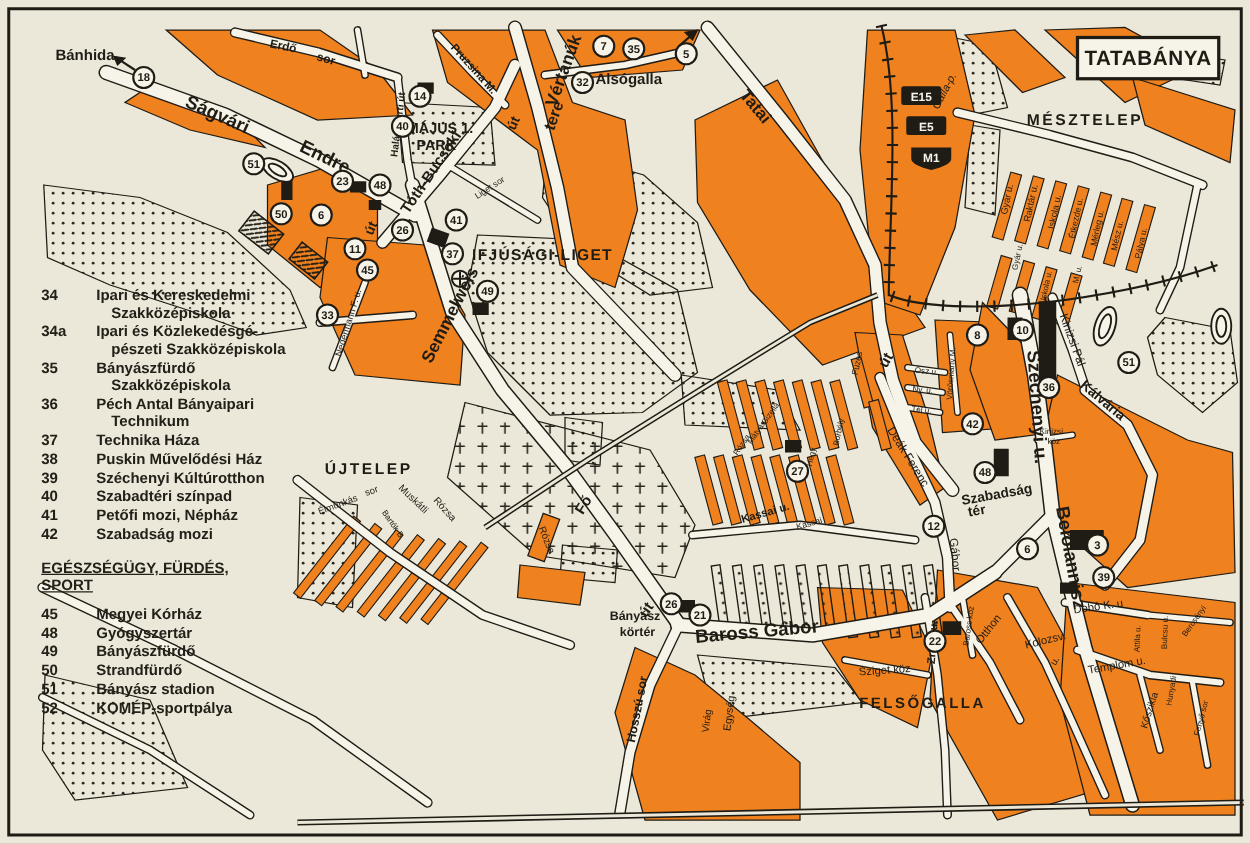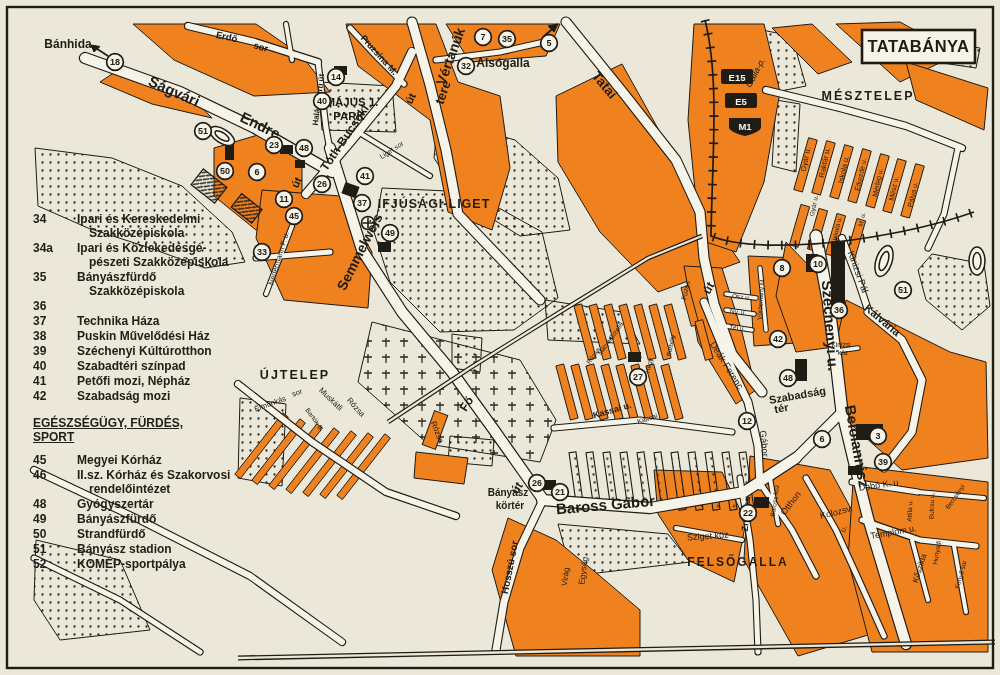--- a/index.html
+++ b/index.html
@@ -2,21 +2,21 @@
 <html><head>
 <meta charset="utf-8">
 <style>
   html,body{margin:0;padding:0;background:#b9b4a5;}
   .stage{position:relative;width:1000px;height:675px;background:#ece8d9;overflow:hidden;
          font-family:"Liberation Sans",sans-serif;}
   .stage svg{position:absolute;left:0;top:0;}
   svg text{fill:#1f1c15;}
   svg text.b{font-weight:bold;}
   svg text.i{font-style:italic;}
-  .legend{position:absolute;left:33px;top:212px;width:208px;color:#23201a;
+  .legend{position:absolute;left:33px;top:229px;width:208px;color:#23201a;
           font-size:12px;line-height:14px;font-weight:bold;}
   .leg-row{display:flex;margin-bottom:1px;}
   .leg-num{width:44px;flex:none;}
   .leg-label{width:162px;padding-left:12px;text-indent:-12px;}
   .leg-header{margin:13px 0 9px 0;width:175px;text-decoration:underline;}
 </style>
 </head>
 <body>
 
 <div class="stage">
@@ -526,20 +526,21 @@
   <div class="leg-row">
         <div class="leg-num">34a</div>
         <div class="leg-label">Ipari és Közlekedésgé-pészeti Szakközépiskola</div>
       </div>
   <div class="leg-row">
         <div class="leg-num">35</div>
         <div class="leg-label">Bányászfürdő Szakközépiskola</div>
       </div>
   <div class="leg-row">
         <div class="leg-num">36</div>
+        <div class="leg-label">Péch Antal Bányaipari Technikum</div>
       </div>
   <div class="leg-row">
         <div class="leg-num">37</div>
         <div class="leg-label">Technika Háza</div>
       </div>
   <div class="leg-row">
         <div class="leg-num">38</div>
         <div class="leg-label">Puskin Művelődési Ház</div>
       </div>
   <div class="leg-row">
@@ -557,24 +558,20 @@
   <div class="leg-row">
         <div class="leg-num">42</div>
         <div class="leg-label">Szabadság mozi</div>
       </div>
   <div class="leg-header">EGÉSZSÉGÜGY, FÜRDÉS, SPORT</div>
   <div class="leg-row">
         <div class="leg-num">45</div>
         <div class="leg-label">Megyei Kórház</div>
       </div>
   <div class="leg-row">
-        <div class="leg-num">46</div>
-        <div class="leg-label">II.sz. Kórház és Szakorvosi rendelőintézet</div>
-      </div>
-  <div class="leg-row">
         <div class="leg-num">48</div>
         <div class="leg-label">Gyógyszertár</div>
       </div>
   <div class="leg-row">
         <div class="leg-num">49</div>
         <div class="leg-label">Bányászfürdő</div>
       </div>
   <div class="leg-row">
         <div class="leg-num">50</div>
         <div class="leg-label">Strandfürdő</div>

